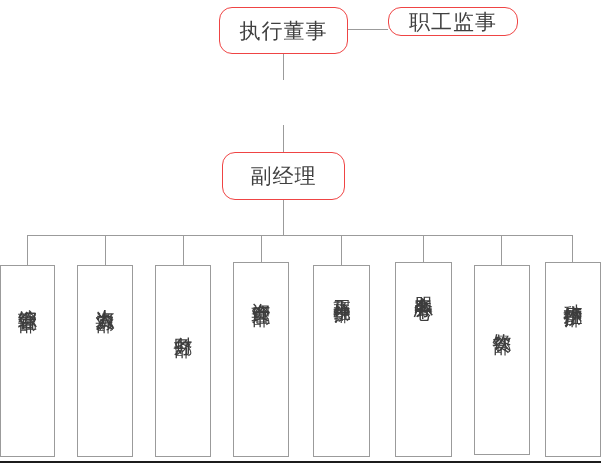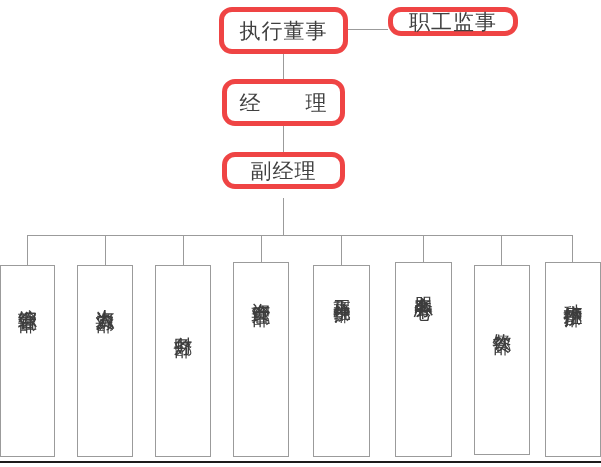--- a/index.html
+++ b/index.html
@@ -16,21 +16,21 @@
     width: 601px;
     height: 467px;
     background: #ffffff;
     overflow: hidden;
   }
 
   
   .node-round {
     position: absolute;
     box-sizing: border-box;
-    border: 5px solid #ef4444;
+    border: 1px solid #ef4444;
     border-radius: 13px;
     background: #ffffff;
     display: flex;
     align-items: center;
     justify-content: center;
     color: #404040;
     font-size: 21px;
     letter-spacing: 1px;
     white-space: pre;
     z-index: 3;
@@ -88,27 +88,24 @@
   <div class="node-round" style="left:219px; top:7px; width:129px; height:47px;">
     <span>执行董事</span>
   </div>
 
   <div class="node-round" style="left:388px; top:7px; width:130px; height:29px;">
     <span>职工监事</span>
   </div>
 
   <div class="conn-h" style="left:348px; top:29px; width:40px;"></div>
 
-  <div class="node-round" style="left:222px; top:79px; width:123px; height:47px;">
-    <span>经　　理</span>
-  </div>
 
   <div class="conn-v" style="left:283px; top:53px; height:27px;"></div>
 
-  <div class="node-round" style="left:222px; top:152px; width:123px; height:37px;">
+  <div class="node-round" style="left:222px; top:152px; width:123px; height:48px;">
     <span>副经理</span>
   </div>
 
   <div class="conn-v" style="left:283px; top:125px; height:28px;"></div>
 
   <div class="conn-v" style="left:283px; top:198px; height:37px;"></div>
 
   <div class="conn-h" style="left:27px; top:235px; width:546px;"></div>
 
   <div class="conn-v" style="left:27px;  top:235px; height:30px;"></div>

